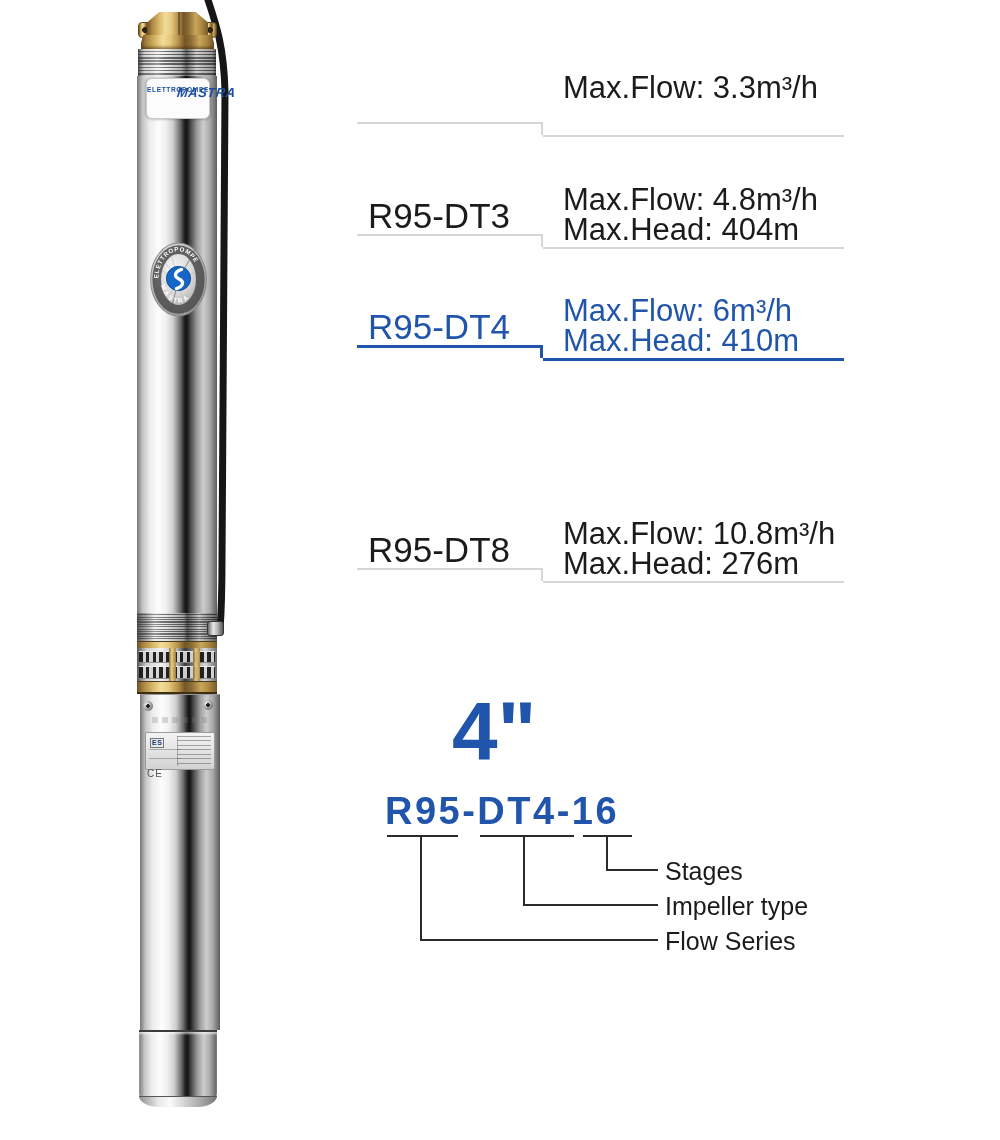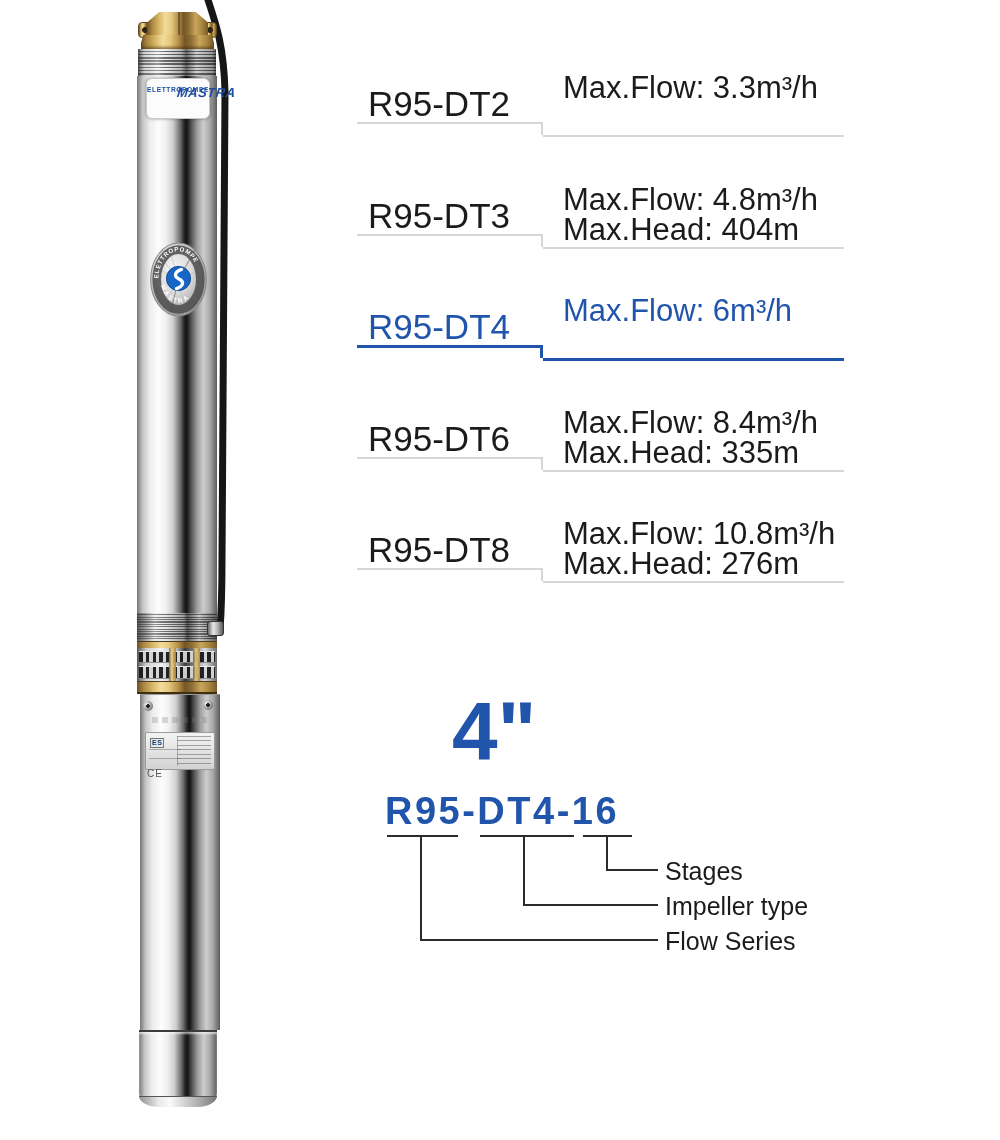--- a/index.html
+++ b/index.html
@@ -188,21 +188,20 @@
       </div>
       <span class="ce">CE</span>
     </div>
 
     <div class="cap-bottom">
       <div class="cap-ring"></div>
     </div>
   </div>
 
   <div class="row" style="top:73px">
-    <span class="mname">R95-DT2</span>
     <div class="mstep"></div>
     <div class="mspecline"></div>
     <div class="mspecs">
       <div>Max.Flow: 3.3m³/h</div>
     </div>
   </div>
   <div class="row" style="top:185px">
     <span class="mname">R95-DT3</span>
     <div class="mstep"></div>
     <div class="mspecline"></div>
@@ -210,29 +209,21 @@
       <div>Max.Flow: 4.8m³/h</div>
       <div>Max.Head: 404m</div>
     </div>
   </div>
   <div class="row highlight" style="top:296px">
     <span class="mname">R95-DT4</span>
     <div class="mstep"></div>
     <div class="mspecline"></div>
     <div class="mspecs">
       <div>Max.Flow: 6m³/h</div>
-    </div>
-  </div>
-  <div class="row" style="top:408px">
-    <span class="mname">R95-DT6</span>
-    <div class="mstep"></div>
-    <div class="mspecline"></div>
-    <div class="mspecs">
-      <div>Max.Flow: 8.4m³/h</div>
-      <div>Max.Head: 335m</div>
+      <div>Max.Head: 410m</div>
     </div>
   </div>
   <div class="row" style="top:519px">
     <span class="mname">R95-DT8</span>
     <div class="mstep"></div>
     <div class="mspecline"></div>
     <div class="mspecs">
       <div>Max.Flow: 10.8m³/h</div>
       <div>Max.Head: 276m</div>
     </div>

